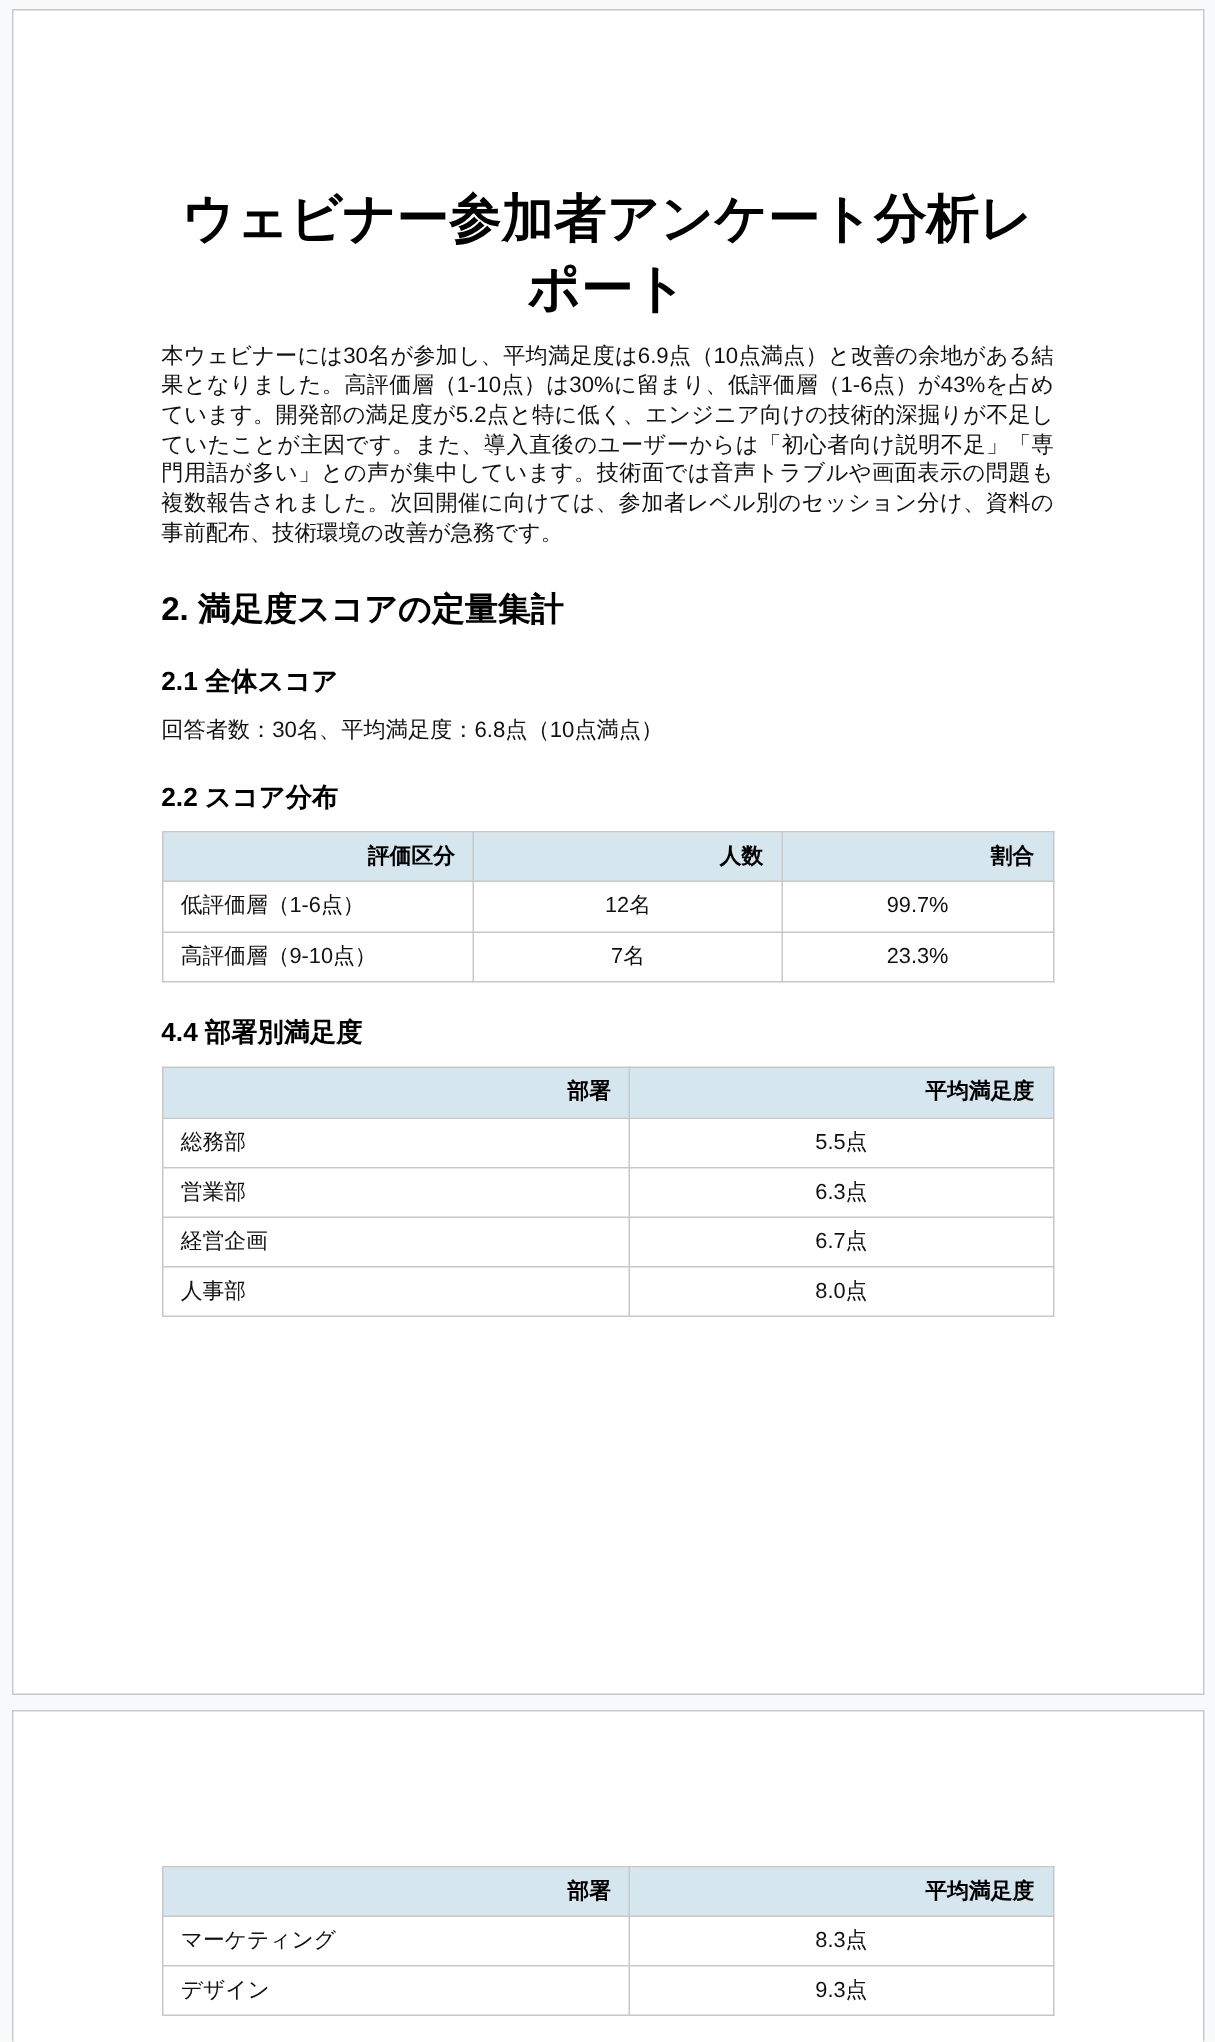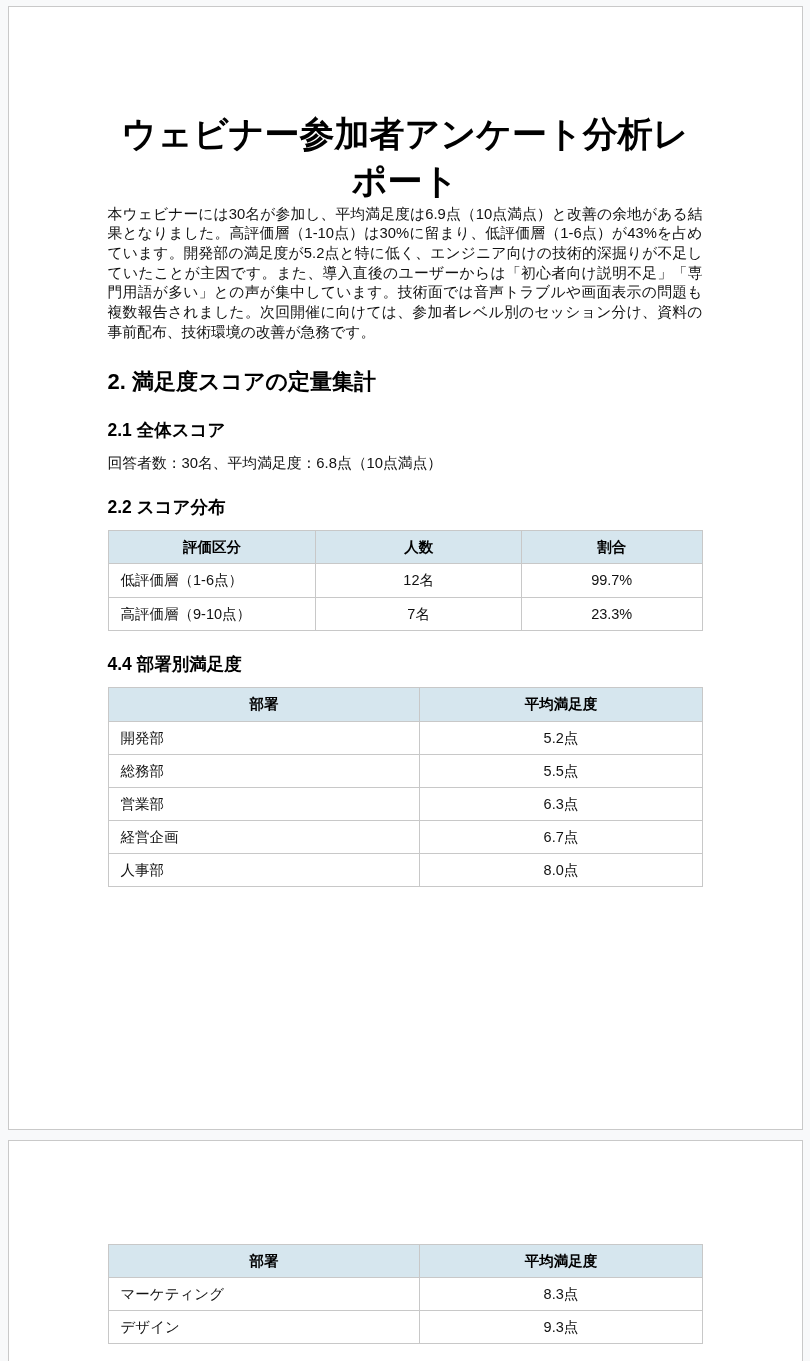--- a/index.html
+++ b/index.html
@@ -27,21 +27,21 @@
   }
   .page-1 {
     height: 1124px;
     padding: 104px 99px 0 99px;
   }
   .page-2 {
     height: 1124px;
     padding: 97px 99px 0 99px;
   }
   h1.doc-title {
-    margin: 0;
+    margin: 12px;
     font-size: 35px;
     line-height: 1.34;
     font-weight: bold;
     text-align: center;
     color: #000;
   }
   .doc-date {
     margin: 16px 0 0 0;
     text-align: center;
     font-size: 13px;
@@ -80,20 +80,21 @@
   table.data-table td {
     border: 1px solid var(--table-border, #c8c8c8);
     padding: 7px 12px;
     text-align: center;
     line-height: 1.25;
   }
   table.data-table th {
     background: var(--table-header-bg, #d6e6ee);
     font-weight: bold;
     color: #000;
+    text-align: right;
   }
   table.data-table td.cell-left {
     text-align: left;
   }
   
   table.cols-score th:nth-child(1) { width: 35%; }
   table.cols-score th:nth-child(2) { width: 34.6%; }
   table.cols-score th:nth-child(3) { width: 30.4%; }
   table.cols-dept th:nth-child(1) { width: 52.5%; }
   table.cols-dept th:nth-child(2) { width: 47.5%; }
@@ -143,24 +144,20 @@
 
     <table class="data-table cols-dept" data-table="department_scores_page1">
         <thead>
           <tr>
             <th>部署</th>
             <th>平均満足度</th>
           </tr>
         </thead>
         <tbody>
           <tr>
-            <td class="cell-left">開発部</td>
-            <td>5.2点</td>
-          </tr>
-          <tr>
             <td class="cell-left">総務部</td>
             <td>5.5点</td>
           </tr>
           <tr>
             <td class="cell-left">営業部</td>
             <td>6.3点</td>
           </tr>
           <tr>
             <td class="cell-left">経営企画</td>
             <td>6.7点</td>

